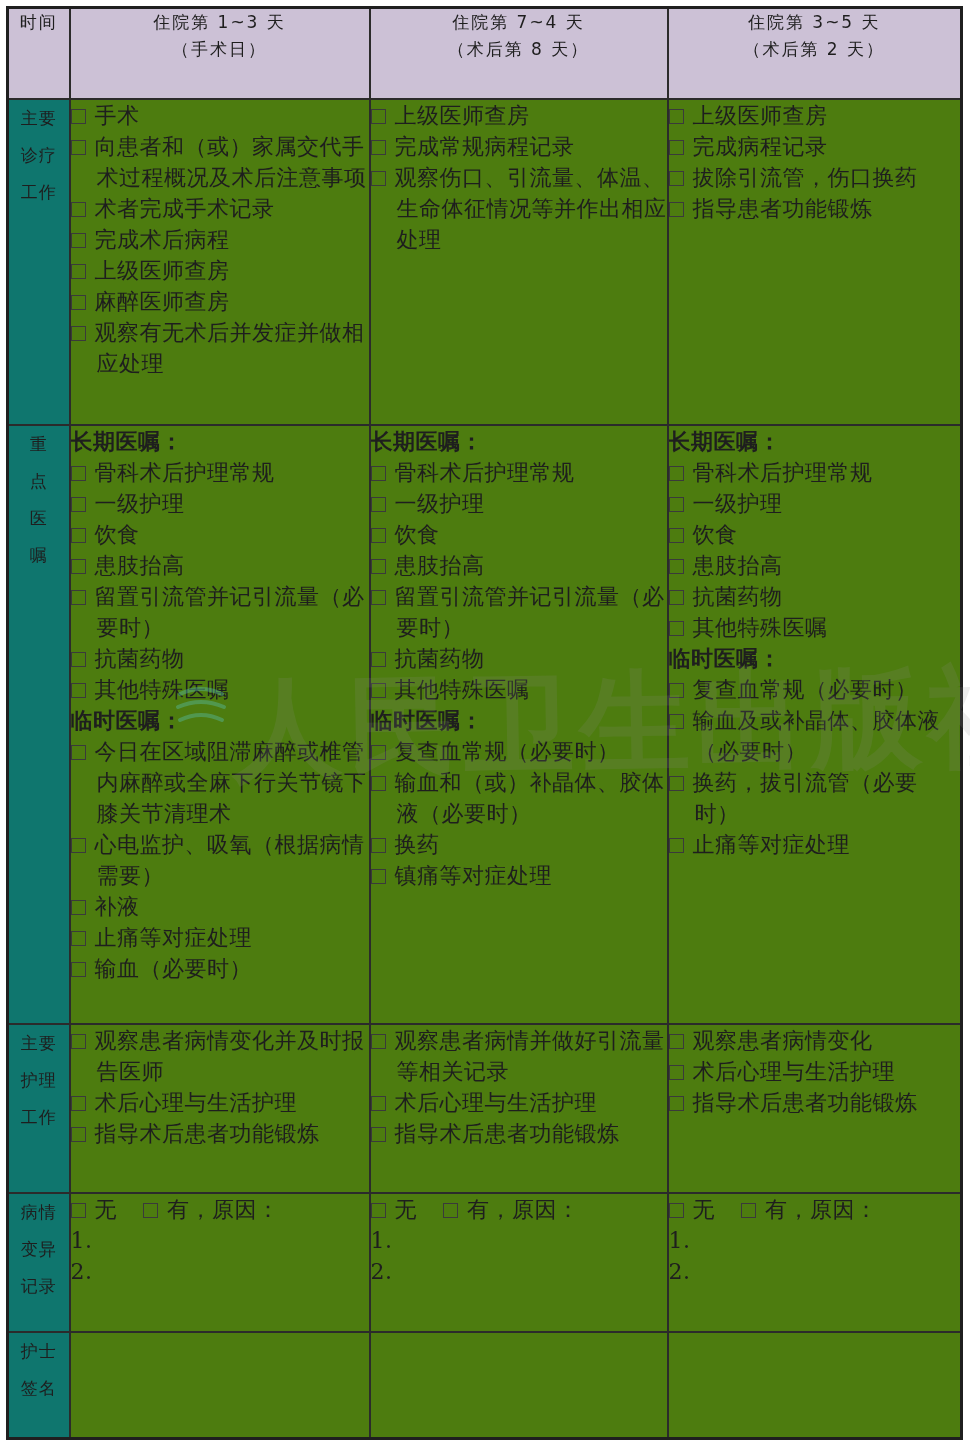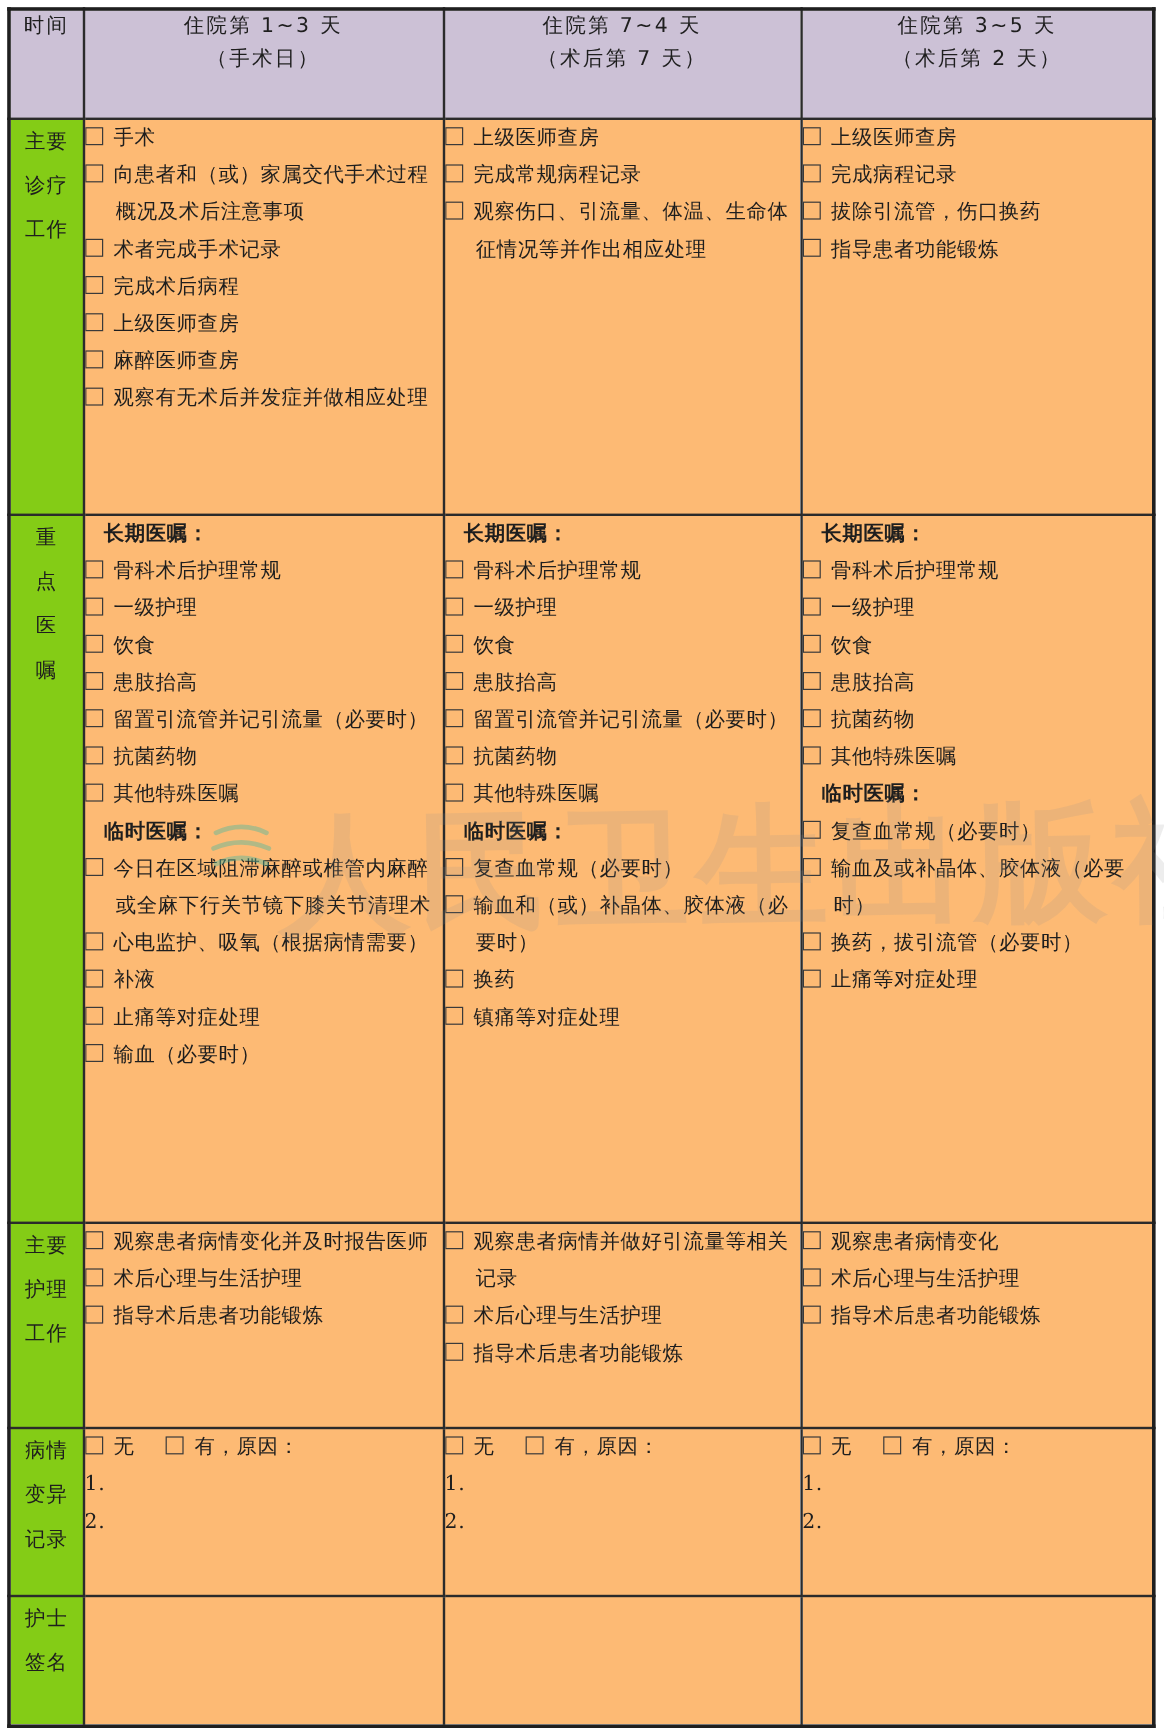--- a/index.html
+++ b/index.html
@@ -26,37 +26,37 @@
     font-family:"DejaVu Sans","Liberation Sans",sans-serif;
     font-weight:normal;font-size:17px;line-height:27px;
     letter-spacing:2px;text-align:center;vertical-align:middle;
   }
   thead tr{height:91px;}
   
   th.rowlbl{
     font-family:"DejaVu Sans","Liberation Sans",sans-serif;
     font-weight:normal;font-size:17px;line-height:37px;
     letter-spacing:1px;text-align:center;vertical-align:middle;
-    background:#84cc16;
+    background:#0f766e;
   }
   
   td.cell{
     padding:14px 8px 6px 13px;
-    font-size:17px;line-height:31px;letter-spacing:0.5px;
-    background:#fdba74;
+    font-size:22px;line-height:31px;letter-spacing:0.5px;
+    background:#4d7c0f;
   }
   tr.sec0{height:306px;}
   tr.sec1{height:545px;}
   tr.sec2{height:158px;}
   tr.sec3{height:130px;}
   tr.sec4{height:100px;}
   tr.sec5{height:102px;}
   .item{padding-left:26px;text-indent:-26px;}
   .item.head{
-    padding-left:16px;text-indent:0;
+    padding-left:0;text-indent:0;
     font-family:"DejaVu Sans","Liberation Sans",sans-serif;
     font-weight:bold;
   }
   .item.plain{padding-left:0;text-indent:0;}
   .cb{
     display:inline-block;width:13px;height:13px;
     border:1.5px solid #3a3a3a;background:transparent;
     margin-right:9px;vertical-align:-1px;
   }
   .dualgap{display:inline-block;width:26px;}
@@ -85,21 +85,21 @@
   </colgroup>
   <thead>
     <tr>
       <th>时间</th>
       <th>
         <div>住院第 1~3 天</div>
         <div>（手术日）</div>
       </th>
       <th>
         <div>住院第 7~4 天</div>
-        <div>（术后第 7 天）</div>
+        <div>（术后第 8 天）</div>
       </th>
       <th>
         <div>住院第 3~5 天</div>
         <div>（术后第 2 天）</div>
       </th>
     </tr>
   </thead>
   <tbody>
     <tr class="sec0">
       <th class="rowlbl">

